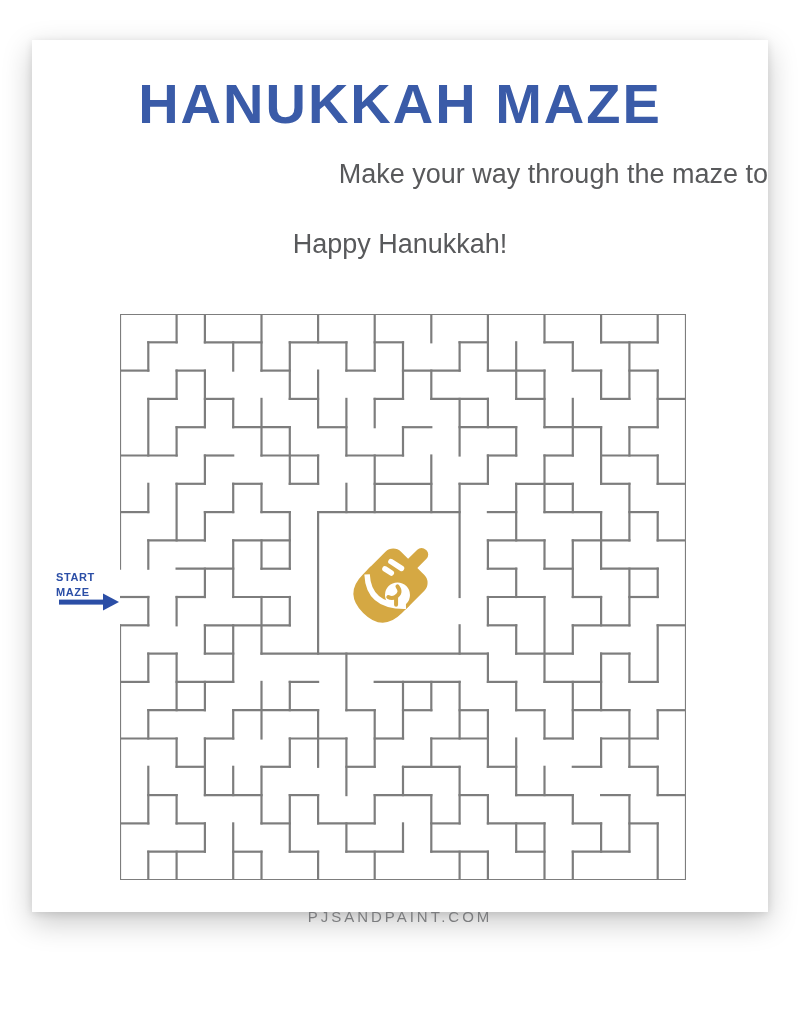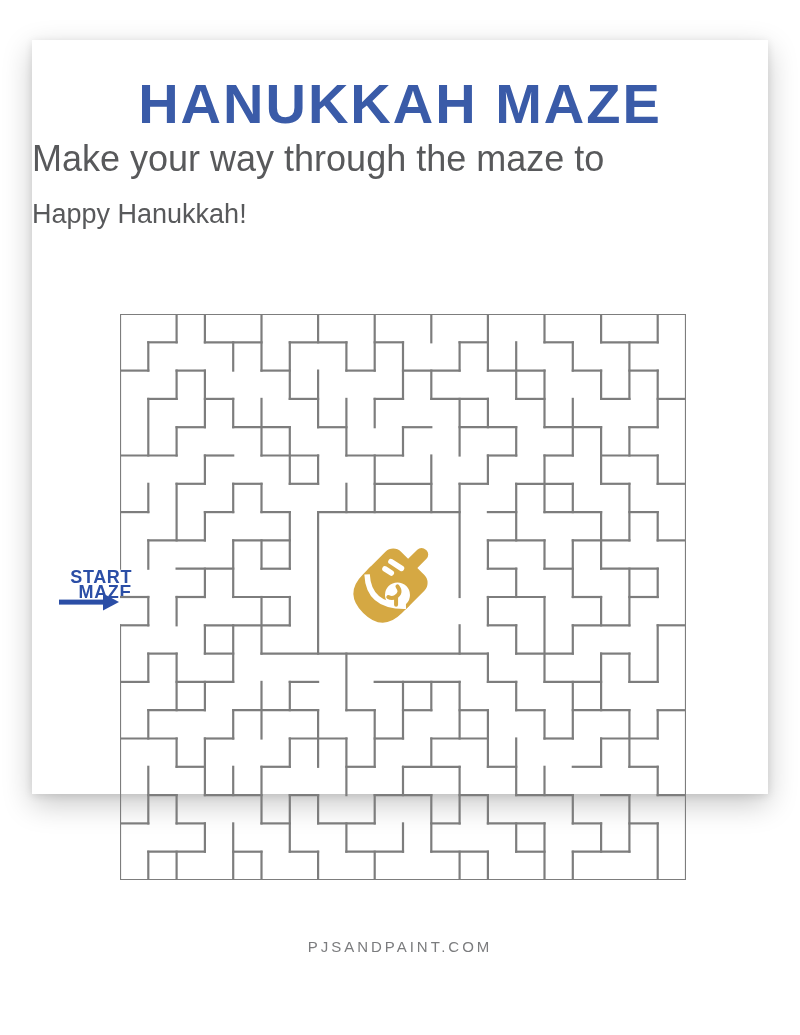--- a/index.html
+++ b/index.html
@@ -5,75 +5,75 @@
   html,body{margin:0;padding:0;}
   body{
     width:800px;height:1035px;
     background:#ffffff;
     font-family:"Liberation Sans", sans-serif;
     position:relative;
     overflow:hidden;
   }
   .sheet{
     position:absolute;left:32px;top:40px;
-    width:736px;height:754px;
+    width:736px;height:872px;
     background:#ffffff;
     box-shadow:0 10px 28px rgba(0,0,0,0.22), 0 2px 8px rgba(0,0,0,0.10);
   }
   .title{
     margin:36px 10px 0;
     text-align:center;
     font-size:56px;
     font-weight:800;
     letter-spacing:2px;
     color:#3a5ba8;
     line-height:1.0;
   }
   .instructions{
-    margin-top:8px;
-    text-align:left;
-    font-size:36px;
+    margin-top:24px;
+    text-align:right;
+    font-size:27px;
     line-height:37px;
     color:#58595b;
   }
   .greeting{
-    margin-top:22px;
-    text-align:left;
+    margin-top:36px;
+    text-align:center;
     font-size:27px;
     color:#58595b;
   }
   .maze-wrap{
     position:absolute;
     left:88px;top:274px;
     width:566px;height:566px;
   }
   .start-label{
     position:absolute;
     left:24px;top:530px;
     width:76px;
-    text-align:right;
-    font-size:18px;
+    text-align:left;
+    font-size:11px;
     font-weight:bold;
     letter-spacing:0.6px;
     line-height:15px;
     color:#2b4ea6;
   }
   .start-arrow{
     position:absolute;
     left:27px;top:553px;
     width:60px;height:18px;
   }
   .dreidel{
     position:absolute;
     left:307px;top:493px;
     width:100px;height:100px;
   }
   .footer{
     position:absolute;
-    left:0;top:898px;
+    left:0;top:868px;
     width:100%;
     text-align:center;
     font-size:15px;
     letter-spacing:3px;
     color:#7b7c7e;
   }
 </style>
 </head>
 <body>
 

